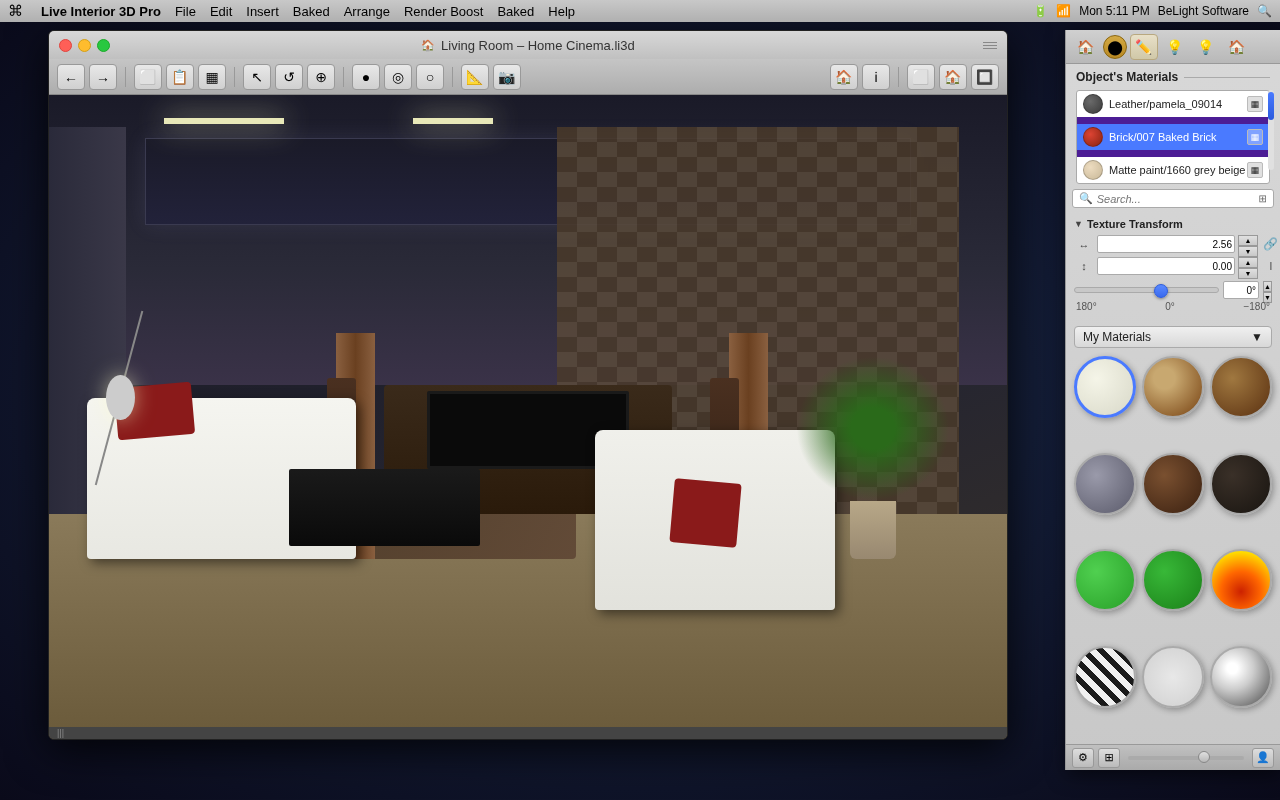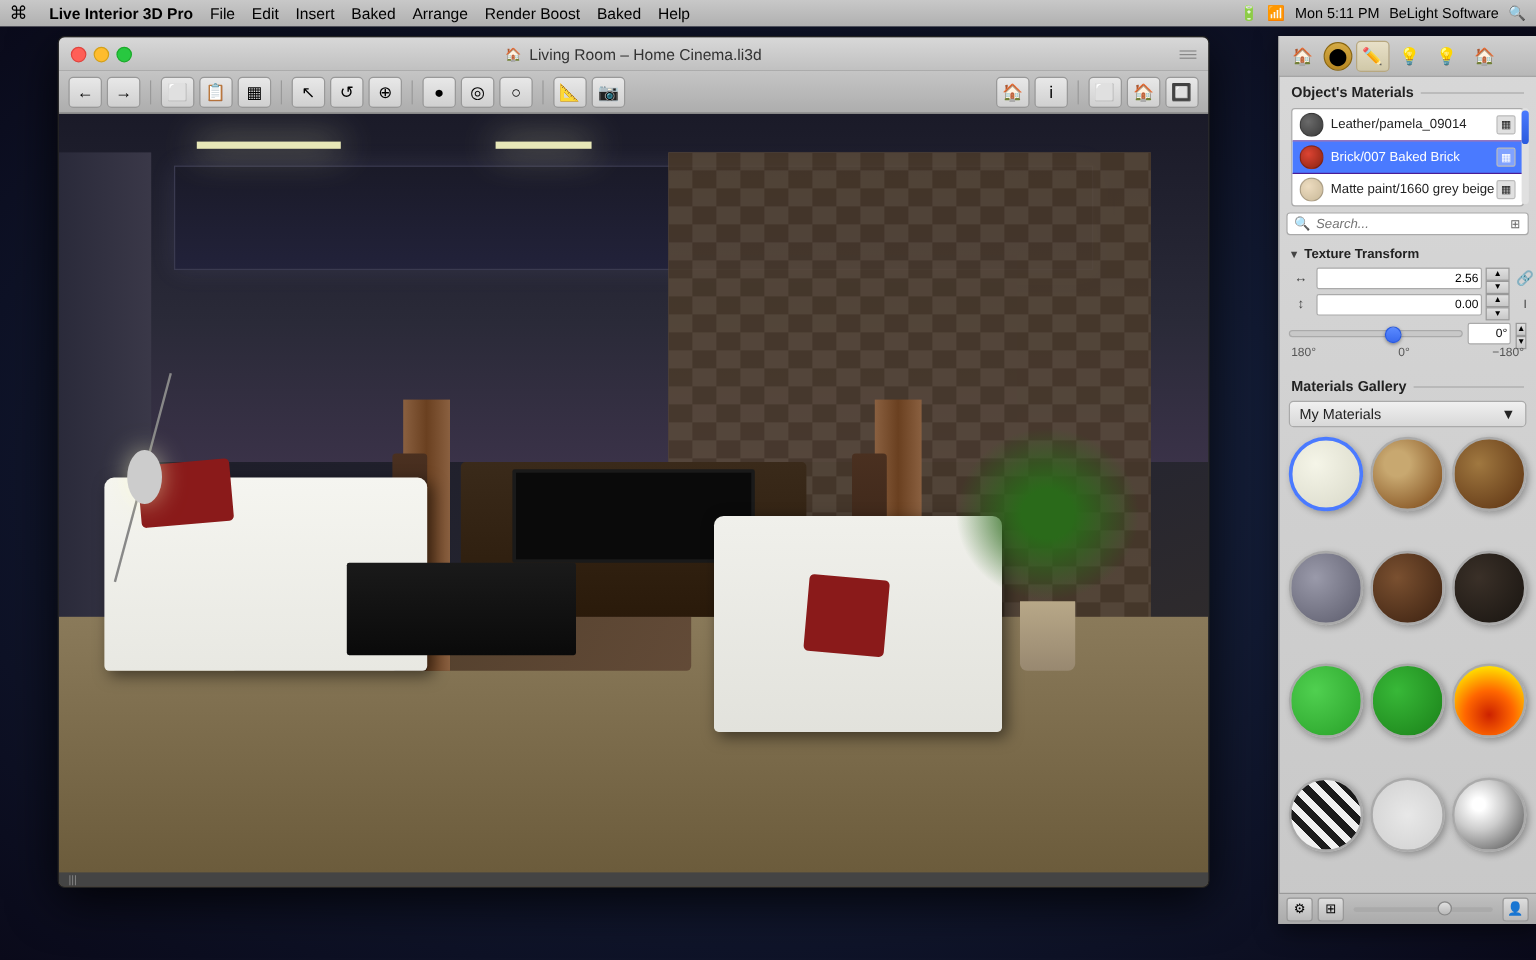--- a/index.html
+++ b/index.html
@@ -426,21 +426,21 @@
       overflow: hidden;
       flex-shrink: 0;
     }
     .material-item {
       display: flex;
       align-items: center;
       padding: 3px 6px;
       gap: 6px;
       font-size: 11px;
       color: #222;
-      border-bottom: 1px solid #4c1d95;
+      border-bottom: 7px solid #4c1d95;
       cursor: pointer;
       position: relative;
     }
     .material-item:last-child { border-bottom: none; }
     .material-item.selected {
       background: #4a7aff;
       color: #fff;
     }
     .material-swatch {
       width: 20px;
@@ -930,24 +930,20 @@
       </div>
       <div class="angle-val-row">
         <span>180°</span>
         <span>0°</span>
         <span>−180°</span>
       </div>
     </div>
   </div>
 
   <div class="gallery-section">
-    <div class="gallery-header">
-      <span>Materials Gallery</span>
-      <div class="section-line"></div>
-    </div>
 
     <div class="gallery-dropdown">
       <span>My Materials</span>
       <span>▼</span>
     </div>
 
     <div class="gallery-grid">
       <div class="gallery-item mat-white selected"></div>
       <div class="gallery-item mat-wood1" style="background: radial-gradient(circle at 35% 35%, #c8a870 20%, #8a5a28 80%); background-blend-mode: normal;"></div>
       <div class="gallery-item mat-wood2" style="background: radial-gradient(circle at 35% 35%, #a07840, #5a3010);"></div>

